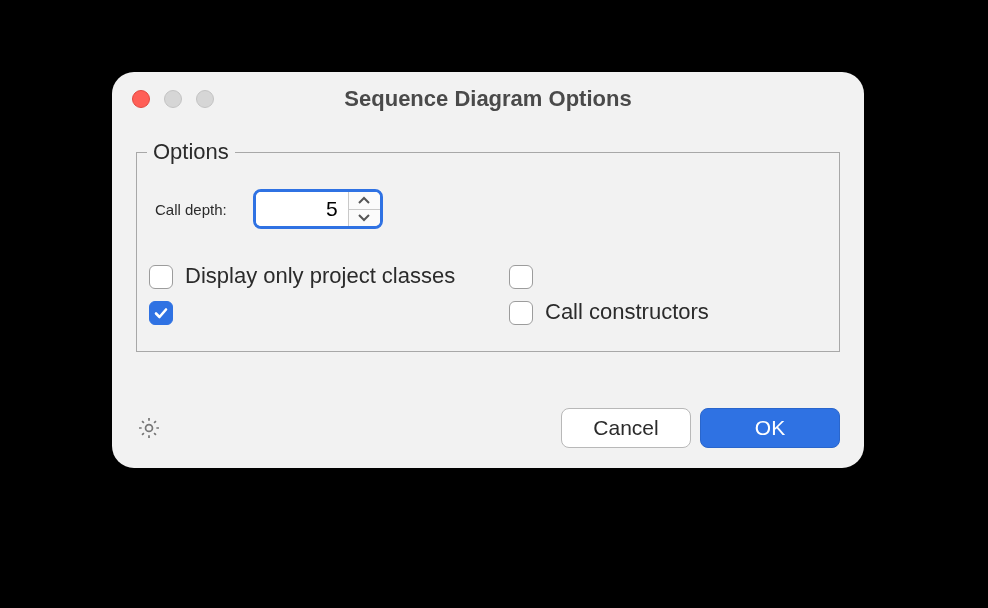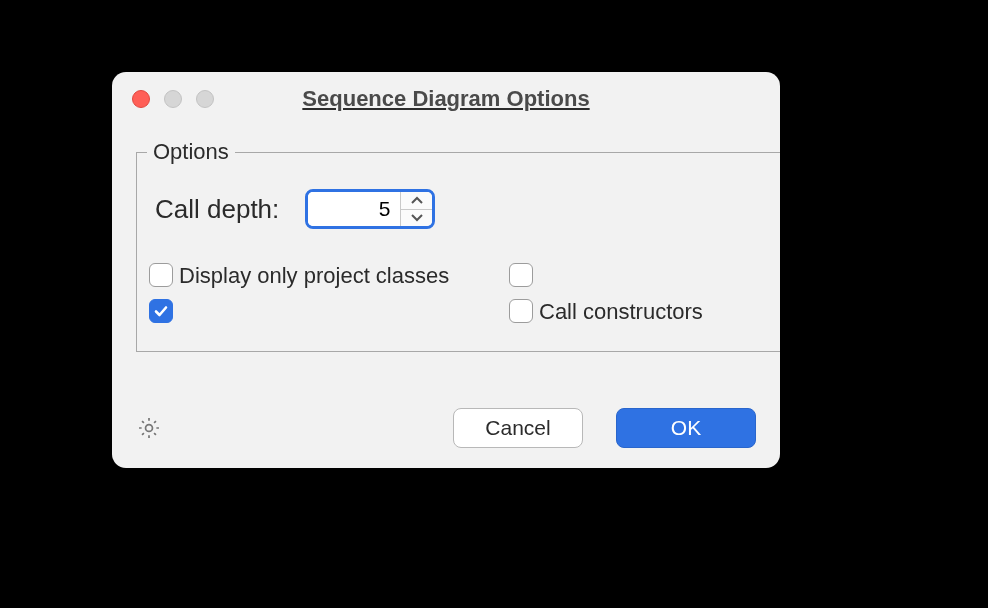--- a/index.html
+++ b/index.html
@@ -10,27 +10,26 @@
     height: 608px;
     background: #000;
     font-family: -apple-system, "Helvetica Neue", Arial, sans-serif;
     color: #2b2b2b;
   }
 
   .dialog {
     position: absolute;
     left: 112px;
     top: 72px;
-    width: 668px;
+    width: 752px;
     height: 396px;
     background: #f2f2f2;
-    border-radius: 14px;
+    border-radius: 22px;
     box-shadow: 0 25px 60px rgba(0,0,0,0.55), 0 0 0 1px rgba(0,0,0,0.08);
     overflow: hidden;
-    text-decoration: underline;
   }
 
   .titlebar {
     height: 54px;
     position: relative;
     display: flex;
     align-items: center;
     justify-content: center;
   }
   .traffic-lights {
@@ -73,21 +72,21 @@
 
   .row-call {
     position: absolute;
     left: 18px;
     top: 36px;
     display: flex;
     align-items: center;
     gap: 26px;
   }
   .label-call {
-    font-size: 26px;
+    font-size: 15px;
     color: #2b2b2b;
   }
 
   .spinner-wrap {
     display: flex;
     align-items: center;
     height: 40px;
     border: 3px solid #2f72e3;
     border-radius: 8px;
     background: #fff;
@@ -126,22 +125,22 @@
     position: absolute;
     left: 12px;
     top: 110px;
     width: 680px;
     display: grid;
     grid-template-columns: 360px 1fr;
     row-gap: 10px;
   }
   .chk {
     display: flex;
-    align-items: flex-start;
-    gap: 6px;
+    align-items: flex-end;
+    gap: 12px;
     cursor: pointer;
   }
   .chk-box {
     width: 24px; height: 24px;
     border-radius: 6px;
     border: 1.5px solid #9c9c9c;
     background: #fff;
     display:flex; align-items:center; justify-content:center;
     flex-shrink:0;
   }
@@ -181,21 +180,21 @@
     align-items: center;
     justify-content: center;
     padding: 0 22px;
     cursor: pointer;
     user-select: none;
   }
   .btn-cancel {
     background: #fff;
     border: 1px solid #b8b8b8;
     color: #2b2b2b;
-    margin-right: 33px;
+    margin-right: 9px;
   }
   .btn-ok {
     background: #2f72e3;
     border: 1px solid #2a66cc;
     color: #fff;
     min-width: 140px;
   }
 </style>
 </head>
 <body>

